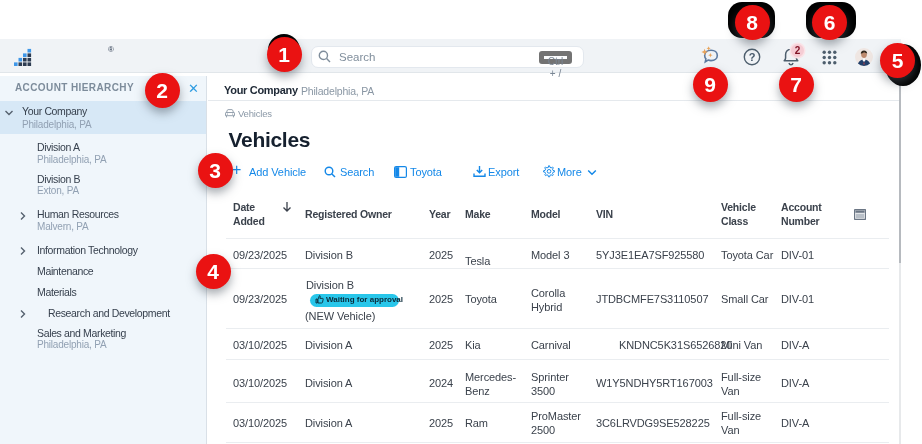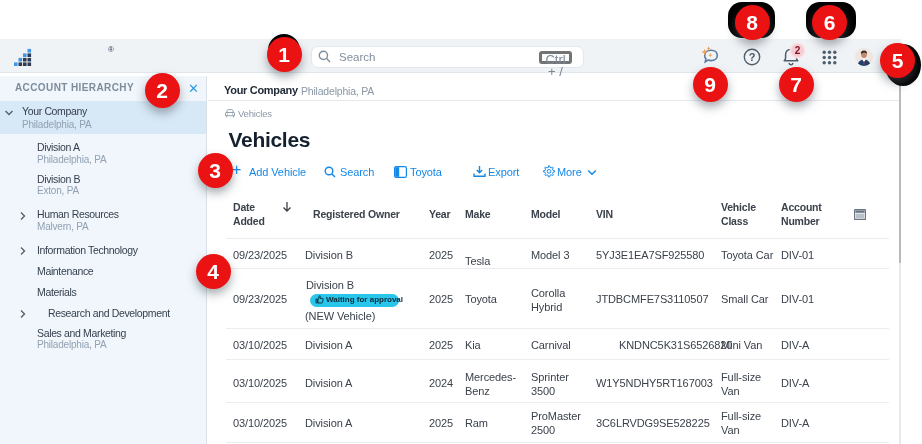--- a/index.html
+++ b/index.html
@@ -9,21 +9,21 @@
 
 
 #hdr { left:0; top:39px; width:901px; height:34px; background:#f0f3f6; border-bottom:1px solid #e1e6ea; }
 
 
 #logotext { left:32px; top:45px; font-family:"Liberation Serif", serif; font-weight:bold; font-size:23.5px; line-height:24px; color:#2c3a50; letter-spacing:-0.3px; }
 
 
 #search { left:311px; top:46px; width:273px; height:22px; background:#fff; border:1px solid #e3e8ee; border-radius:7px; }
 #searchtxt { left:339px; top:51px; font-size:11.5px; color:#808e9c; }
-#ctrl { left:539px; top:51px; width:33px; height:13px; border:3px solid #737373; border-radius:3px; background:#fbfcfd; font-size:13px; color:#7a8694; text-align:center; line-height:12px; }
+#ctrl { left:539px; top:51px; width:33px; height:13px; border:5px solid #737373; border-radius:3px; background:#fbfcfd; font-size:10px; color:#7a8694; text-align:center; line-height:12px; }
 
 
 #side { left:0; top:76px; width:207px; height:368px; background:#f0f6fb; border-right:1px solid #d9e0e7; }
 #sidehdr { left:15px; top:84px; font-size:10px; line-height:8px; font-weight:bold; color:#7d8c9b; letter-spacing:0.4px; }
 #sideclose { left:188px; top:81px; font-size:13px; color:#2e9ce1; font-weight:400;}
 #selrow { left:0; top:101px; width:206px; height:33px; background:#d7e8f6; }
 .tname { font-size:10.5px; line-height:11px; letter-spacing:-0.35px; color:#37414e; white-space:nowrap; }
 .tcity { font-size:10px; line-height:11px; letter-spacing:-0.2px; color:#92a1b3; white-space:nowrap; }
 
 
@@ -198,21 +198,21 @@
     </svg>
   <div class="abs tb" style="left:557px; top:166px;">More</div>
   <svg class="abs" style="left:587px; top:169px;" width="10" height="7" viewBox="0 0 10 7">
       <path d="M1.2 1.5 L5 5.2 L8.8 1.5" fill="none" stroke="#1488e8" stroke-width="1.5"></path>
     </svg>
 
   <div class="abs th" style="left:233px; top:200px;">Date<br>Added</div>
   <svg class="abs" style="left:282px; top:201px;" width="10" height="12" viewBox="0 0 10 12">
       <path d="M5 1 L5 9.5 M1.5 6.5 L5 10 L8.5 6.5" fill="none" stroke="#3b424c" stroke-width="1.3"></path>
     </svg>
-  <div class="abs th" style="left:313px; top:207px;">Registered Owner</div>
+  <div class="abs th" style="left:305px; top:207px;">Registered Owner</div>
   <div class="abs th" style="left:429px; top:207px;">Year</div>
   <div class="abs th" style="left:465px; top:207px;">Make</div>
   <div class="abs th" style="left:531px; top:207px;">Model</div>
   <div class="abs th" style="left:596px; top:207px;">VIN</div>
   <div class="abs th" style="left:721px; top:200px;">Vehicle<br>Class</div>
   <div class="abs th" style="left:781px; top:200px;">Account<br>Number</div>
   <svg class="abs" style="left:854px; top:209px;" width="12" height="11" viewBox="0 0 12 11">
       <rect x="0.5" y="0.5" width="11" height="10" rx="1" fill="none" stroke="#6b7684" stroke-width="1.4"></rect>
       <rect x="1.4" y="1.4" width="9.2" height="2.4" fill="#6b7684"></rect>
       <rect x="1.8" y="4.6" width="8.4" height="4.8" fill="#b9c0c8"></rect>

